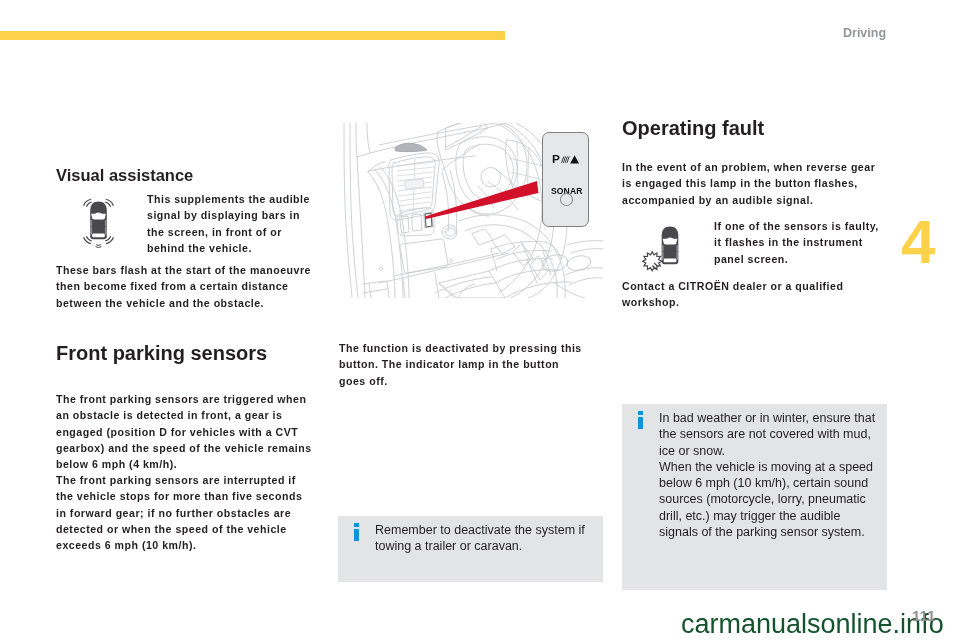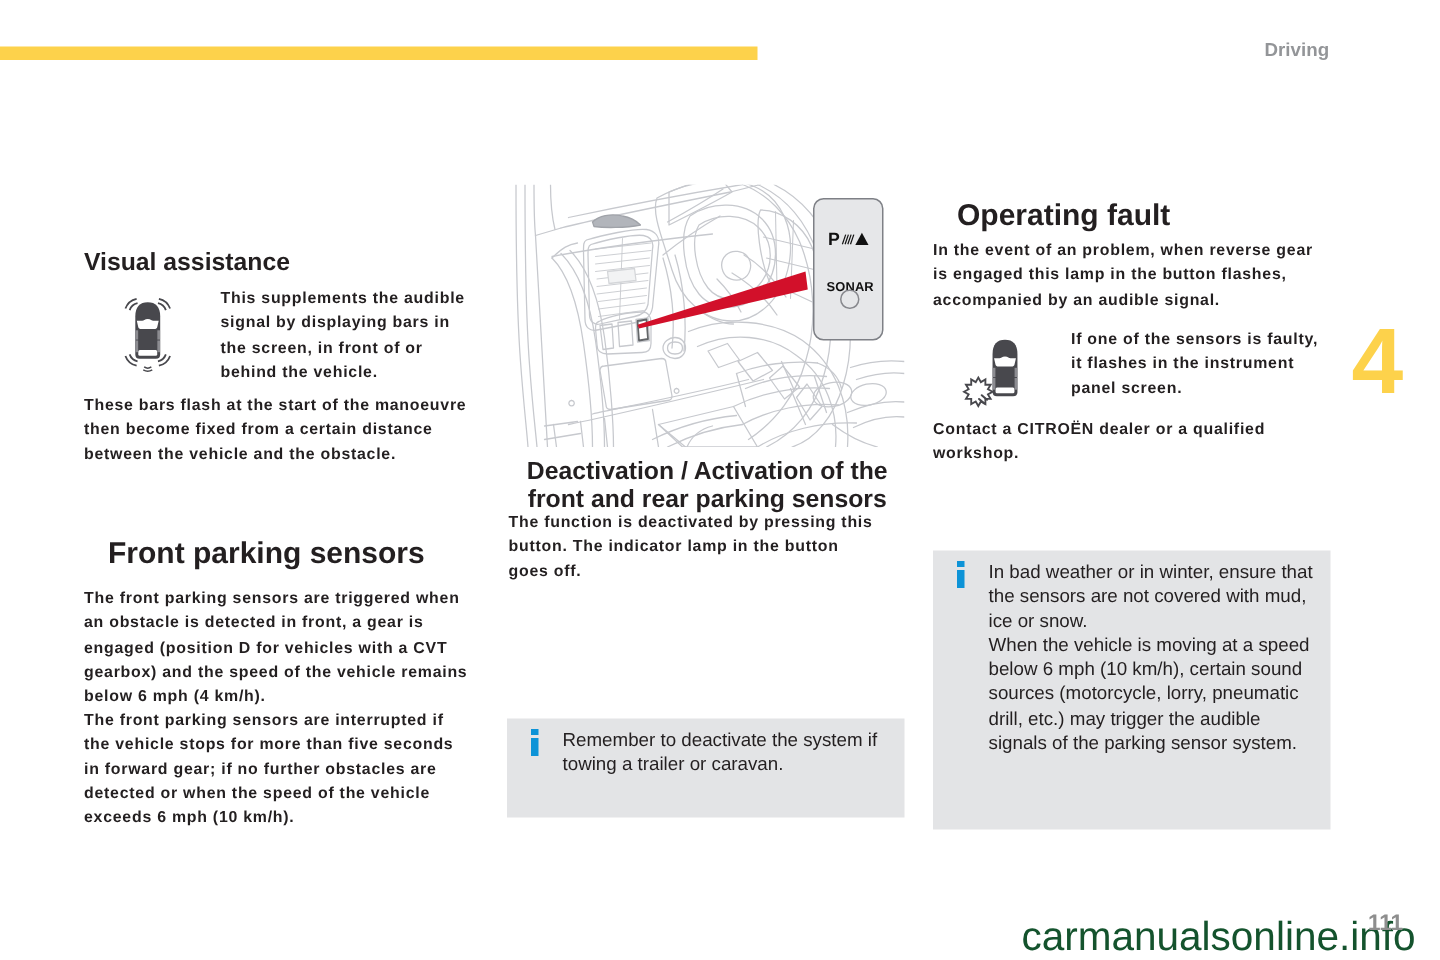--- a/index.html
+++ b/index.html
@@ -3,34 +3,34 @@
 <meta charset="utf-8">
 <style>
   html,body{margin:0;padding:0;}
   body{width:960px;height:640px;background:#ffffff;font-family:"Liberation Sans",sans-serif;overflow:hidden;}
   .page{position:absolute;left:0;top:0;width:820px;height:640px;background:#fff;}
 
   .yellow-rule{position:absolute;left:0;top:31px;width:505px;height:9px;background:#FDD24B;}
   .chapter-label{position:absolute;left:843px;top:26px;font-size:12.5px;font-weight:bold;color:#939598;}
   .tab-number{position:absolute;left:901px;top:211px;font-size:62px;line-height:62px;font-weight:bold;color:#FDD24B;}
 
-  .h-major{font-size:20px;line-height:22px;font-weight:bold;margin:16px;color:#231f20;}
+  .h-major{font-size:20px;line-height:22px;font-weight:bold;margin:0;color:#231f20;}
   .h-minor{font-size:16.5px;line-height:19px;font-weight:bold;margin:0;color:#231f20;text-align:center;}
   .body-txt{font-size:10.6px;letter-spacing:0.5px;line-height:16.3px;font-weight:bold;margin:0;color:#231f20;}
 
   .abs{position:absolute;}
 
   .photo{position:absolute;background:#fff;overflow:hidden;}
 
   .callout-arrow{position:absolute;left:0;top:0;width:264px;height:175px;}
   .sonar-button{position:absolute;left:203px;top:9px;width:47px;height:95px;background:#e6e7e9;border:1.2px solid #7e8086;border-radius:7px;box-sizing:border-box;}
   .sonar-glyph{position:absolute;left:9px;top:20px;}
   .sonar-word{position:absolute;left:8px;top:33px;font-size:8.6px;font-weight:bold;color:#111;letter-spacing:0.1px;line-height:10px;margin-top:20px;}
   .sonar-led{position:absolute;left:16.5px;top:59.5px;width:13px;height:13.5px;border:1.1px solid #88898e;border-radius:50%;box-sizing:border-box;}
-  .infobox{position:absolute;background:#e3e4e6;}
+  .infobox{position:absolute;background:#e3e4e6;margin-top:37px;}
   .infobox .ibar{position:absolute;left:16px;top:7px;width:5px;height:18px;}
   .infobox .ibar i.dot{position:absolute;left:0;top:0;width:5px;height:4px;background:#0d93d7;display:block;}
   .infobox .ibar i.stem{position:absolute;left:0;top:5.5px;width:5px;height:12.5px;background:#0d93d7;display:block;}
   .infobox .itxt{position:absolute;color:#231f20;font-size:12.5px;line-height:16.3px;}
 
   .watermark{position:absolute;left:681px;top:609px;font-size:27px;color:#14532d;}
   .pagenum{position:absolute;left:912px;top:607px;font-size:15px;font-weight:bold;color:#8e8e8e;}
 </style>
 </head>
 <body>
@@ -224,21 +224,20 @@
           <path d="M132 98 L154 34"></path>
           <path d="M150 98 L172 34"></path>
         </g>
         <path d="M226 22 L270 104 L182 104 Z" fill="#111"></path>
       </svg>
       <div class="sonar-word">SONAR</div>
       <div class="sonar-led"></div>
     </div>
   </div>
 
-  <div class="h-minor abs" style="left:339px;top:305px;width:265px;">Deactivation / Activation of the front and rear parking sensors</div>
 
   <div class="body-txt abs" style="left:339px;top:340px;width:243px;">The function is deactivated by pressing this button. The indicator lamp in the button goes off.</div>
 
   <div class="infobox" style="left:338px;top:479px;width:265px;height:66px;">
     <div class="ibar">
         <i class="dot"></i>
         <i class="stem"></i>
       </div>
     <div class="itxt" style="left:37px;top:6px;width:222px;">Remember to deactivate the system if towing a trailer or caravan.</div>
   </div>

